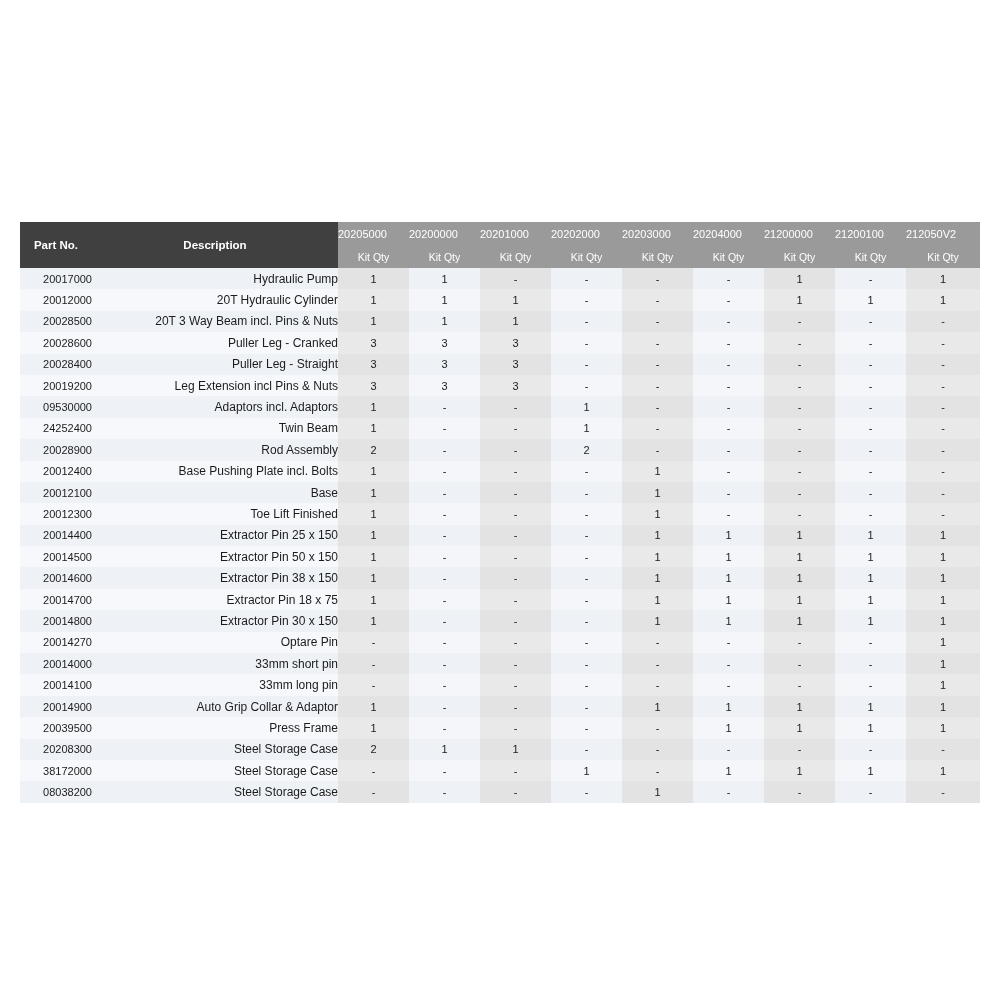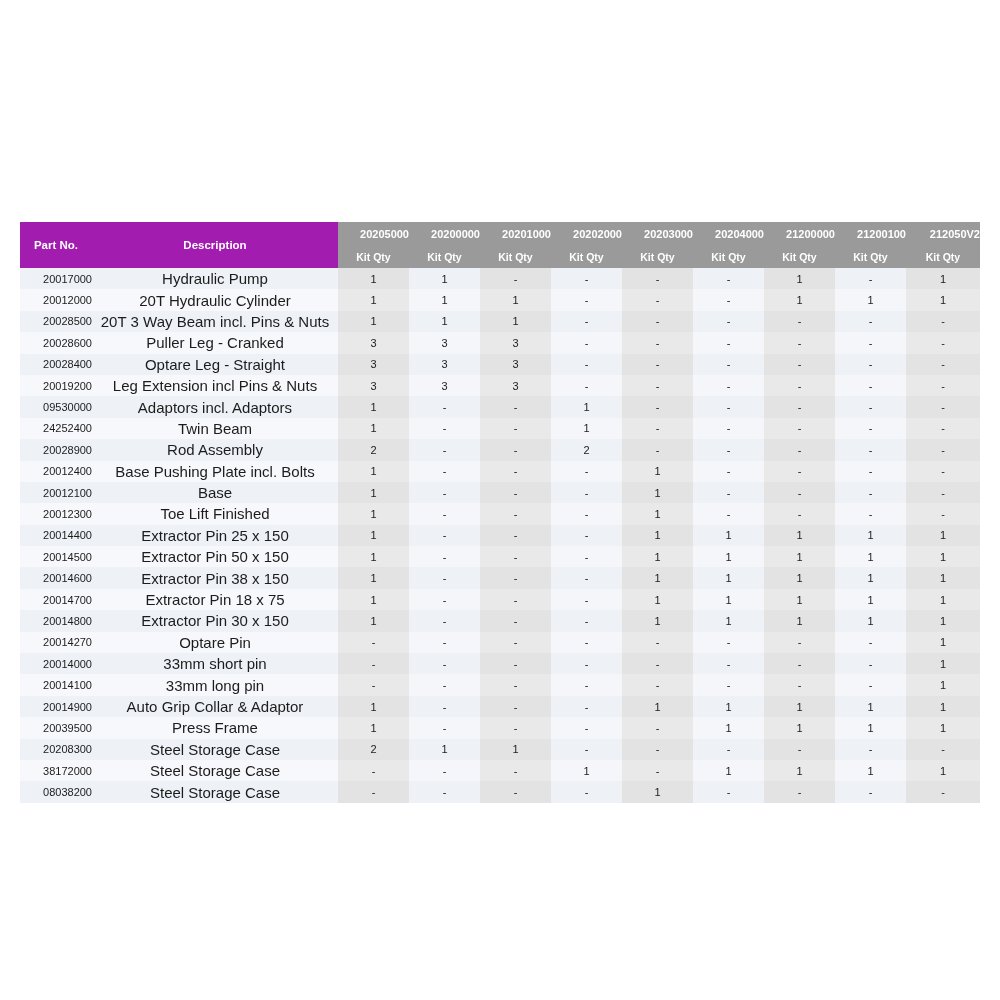--- a/index.html
+++ b/index.html
@@ -29,63 +29,63 @@
     color: #1c1c1c;
   }
   table.parts td, table.parts th {
     padding: 0;
     margin: 0;
     border: none;
   }
 
   
   .hdr-part, .hdr-desc {
-    background: #a21caf;
+    background: #404040;
     color: #ffffff;
     font-weight: bold;
     font-size: 11.5px;
     text-align: center;
     vertical-align: middle;
     height: 46px;
     border-right: 1px solid #ffffff;
   }
   .hdr-kit {
     background: #9a9a9a;
     color: #ffffff;
-    font-weight: bold;
+    font-weight: normal;
     font-size: 11px;
-    text-align: right;
+    text-align: left;
     height: 23px;
     border-right: 1px solid #ffffff;
     border-bottom: 1px solid #ffffff;
   }
   .hdr-kit.last { border-right: none; }
   .hdr-qty {
     background: #9a9a9a;
     color: #ffffff;
-    font-weight: bold;
+    font-weight: normal;
     font-size: 10.5px;
     text-align: center;
     height: 23px;
     border-right: 1px solid #ffffff;
   }
   .hdr-qty.last { border-right: none; }
 
   
   tbody tr { height: 21.4px; }
   td.part {
     text-align: right;
     font-size: 11px;
     color: #1c1c1c;
     border-right: 1px solid #ffffff;
   }
   td.desc {
-    text-align: center;
+    text-align: right;
     padding-left: 10px;
-    font-size: 15px;
+    font-size: 12px;
     color: #1c1c1c;
     border-right: 1px solid #ffffff;
   }
   td.qty {
     text-align: center;
     font-size: 11px;
     color: #1c1c1c;
     border-right: 1px solid #ffffff;
   }
   td.qty.last { border-right: none; }
@@ -197,21 +197,21 @@
             <td class="qty colA">3</td>
             <td class="qty colB">-</td>
             <td class="qty colA">-</td>
             <td class="qty colB">-</td>
             <td class="qty colA">-</td>
             <td class="qty colB">-</td>
             <td class="qty colA last">-</td>
           </tr>
           <tr>
             <td class="part">20028400</td>
-            <td class="desc">Optare Leg - Straight</td>
+            <td class="desc">Puller Leg - Straight</td>
             <td class="qty colA">3</td>
             <td class="qty colB">3</td>
             <td class="qty colA">3</td>
             <td class="qty colB">-</td>
             <td class="qty colA">-</td>
             <td class="qty colB">-</td>
             <td class="qty colA">-</td>
             <td class="qty colB">-</td>
             <td class="qty colA last">-</td>
           </tr>

